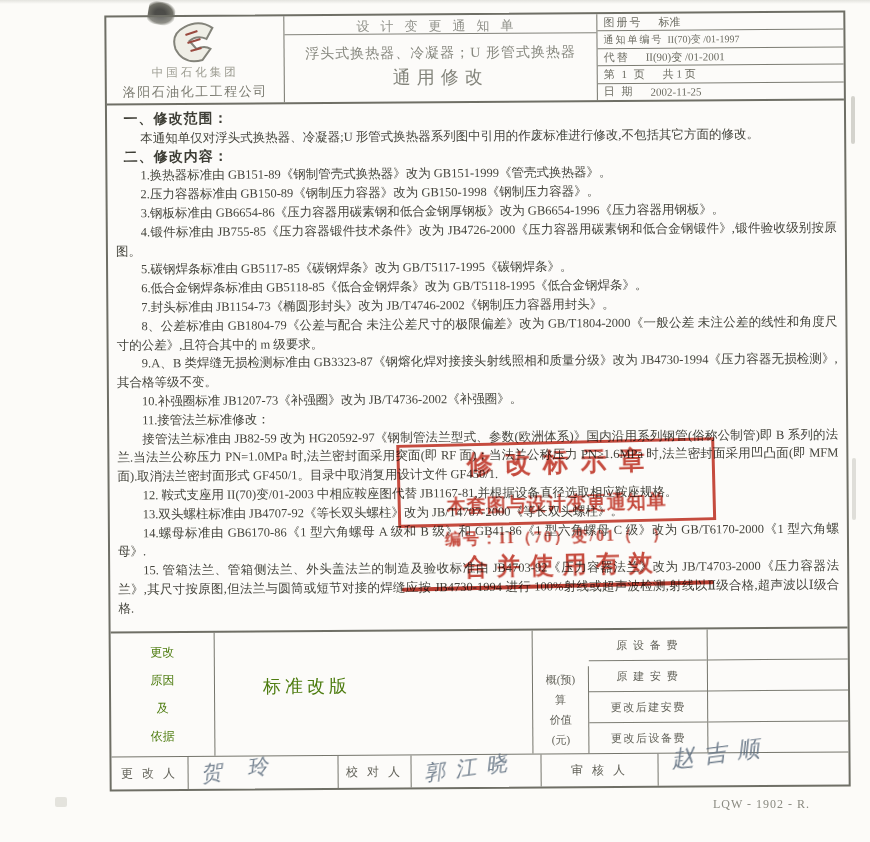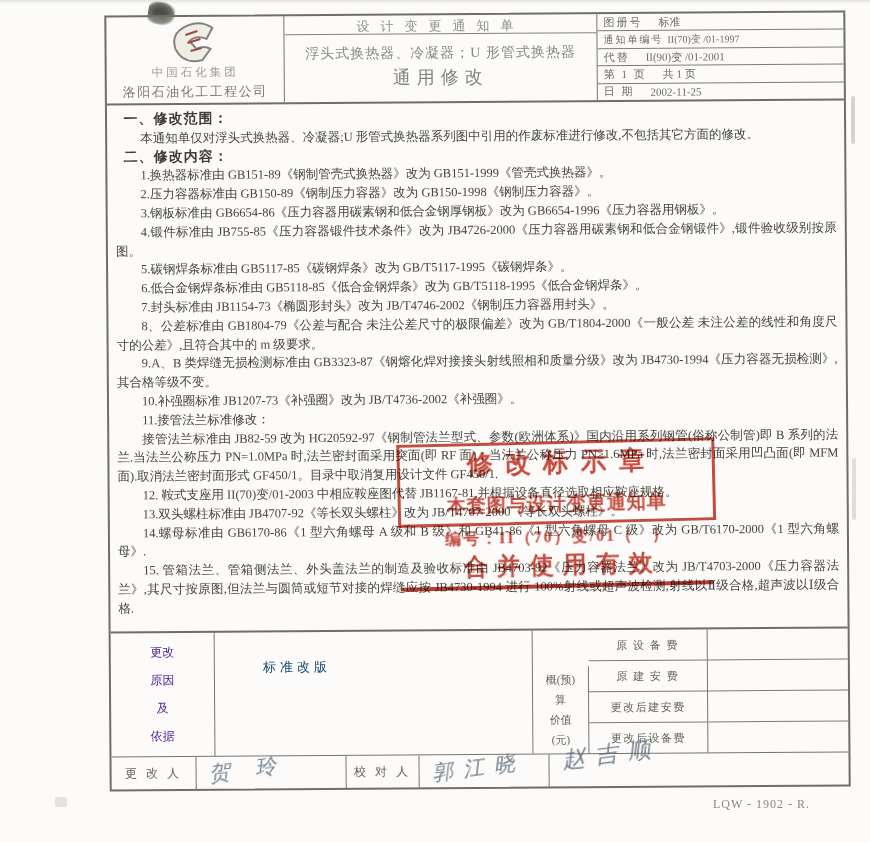--- a/index.html
+++ b/index.html
@@ -31,23 +31,23 @@
   
   .bodytext{flex:1;overflow:hidden;padding:5px 8px 0 8px;font-size:12.5px;line-height:18.8px;
             text-align:justify;color:#45453d;}
   .bodytext p{margin:0;text-indent:2em;}
   .sec{font-weight:bold;font-size:14px;text-indent:.6em !important;letter-spacing:1px;color:#3e3e36;}
   
   .btable{flex:none;height:156px;border-top:2px solid #6f6f66;display:flex;flex-direction:column;}
   .brow1{height:124px;display:flex;}
   .c{box-sizing:border-box;border-right:1px solid #75756c;}
   .c-reason-label{width:104px;display:flex;flex-direction:column;justify-content:space-around;
-                  align-items:center;font-size:12px;color:#4c1d95;padding:6px 0;}
+                  align-items:center;font-size:12px;color:#4d7c0f;padding:6px 0;}
   .c-reason-value{width:318px;position:relative;}
-  .reason-text{position:absolute;left:48px;top:26px;font-size:13px;letter-spacing:4px;color:#0c4a6e;}
+  .reason-text{position:absolute;left:48px;top:42px;font-size:18px;letter-spacing:4px;color:#4d7c0f;}
   .c-cost-label{width:56px;display:flex;flex-direction:column;justify-content:space-around;
                 align-items:center;font-size:11px;color:#63635a;padding:4px 0;margin-top:36px;}
   .c-cost-rows{width:119px;display:flex;flex-direction:column;font-size:11px;color:#63635a;}
   .crow{flex:1;display:flex;align-items:center;justify-content:center;letter-spacing:1.5px;
         border-bottom:1px solid #7d7d74;}
   .crow:last-child{border-bottom:none;}
   .c-cost-values{flex:1;border-right:none;display:flex;flex-direction:column;}
   .vrow{flex:1;border-bottom:1px solid #7d7d74;}
   .vrow:last-child{border-bottom:none;}
   .brow2{height:32px;border-top:1px solid #75756c;display:flex;font-size:12px;color:#63635a;}
@@ -173,28 +173,29 @@
           <div class="crow">更改后设备费</div>
         </div>
         <div class="c c-cost-values">
           <div class="vrow"></div>
           <div class="vrow"></div>
           <div class="vrow"></div>
           <div class="vrow"></div>
         </div>
       </div>
       <div class="brow2">
-        <div class="c s-label" style="width:85px;text-align:center;">更 改 人</div>
+        <div class="c s-label" style="width:77px;text-align:center;">更 改 人</div>
         <div class="c s-cell" style="width:150px;">
           <div class="hand">贺 玲</div>
         </div>
         <div class="c s-label" style="width:73px;">校 对 人</div>
         <div class="c s-cell" style="width:130px;">
           <div class="hand">郭江晓</div>
         </div>
+        <div class="c s-label" style="width:117px;">审 核 人</div>
         <div class="c s-cell" style="flex:1;border-right:none;">
           <div class="hand h3">赵吉顺</div>
         </div>
       </div>
     </div>
   </div>
 
   <div class="stamp">
     <div class="stamp-box">
       <div class="s1">修改标示章</div>

